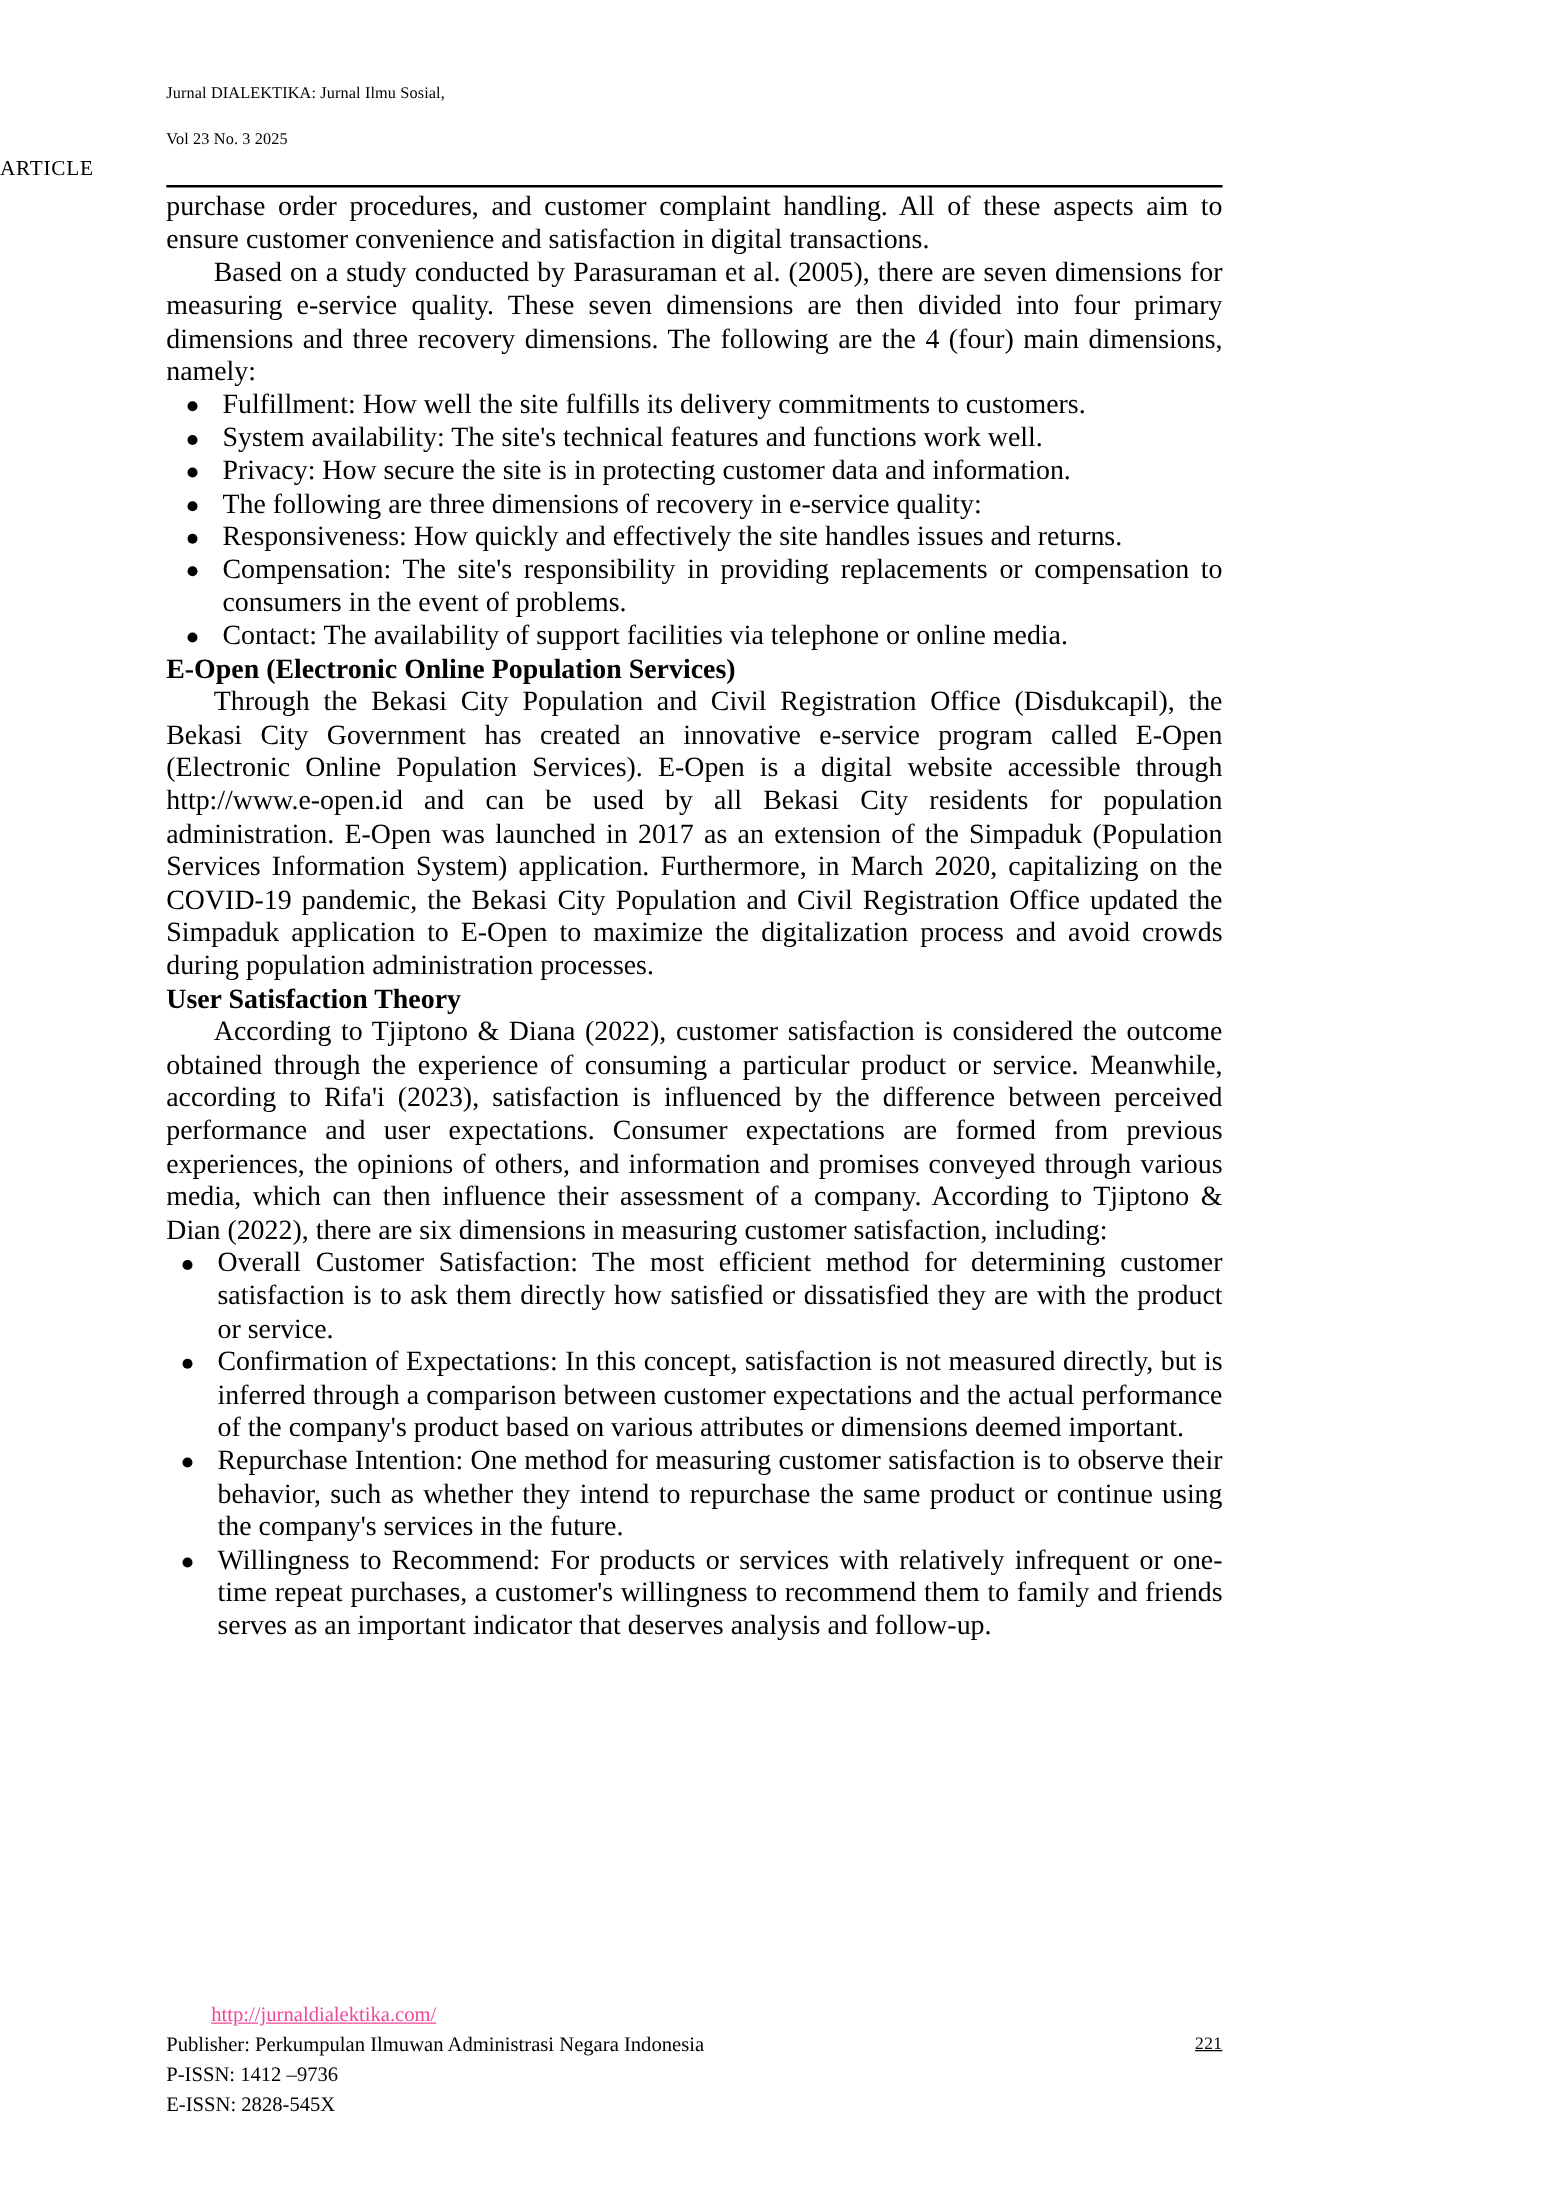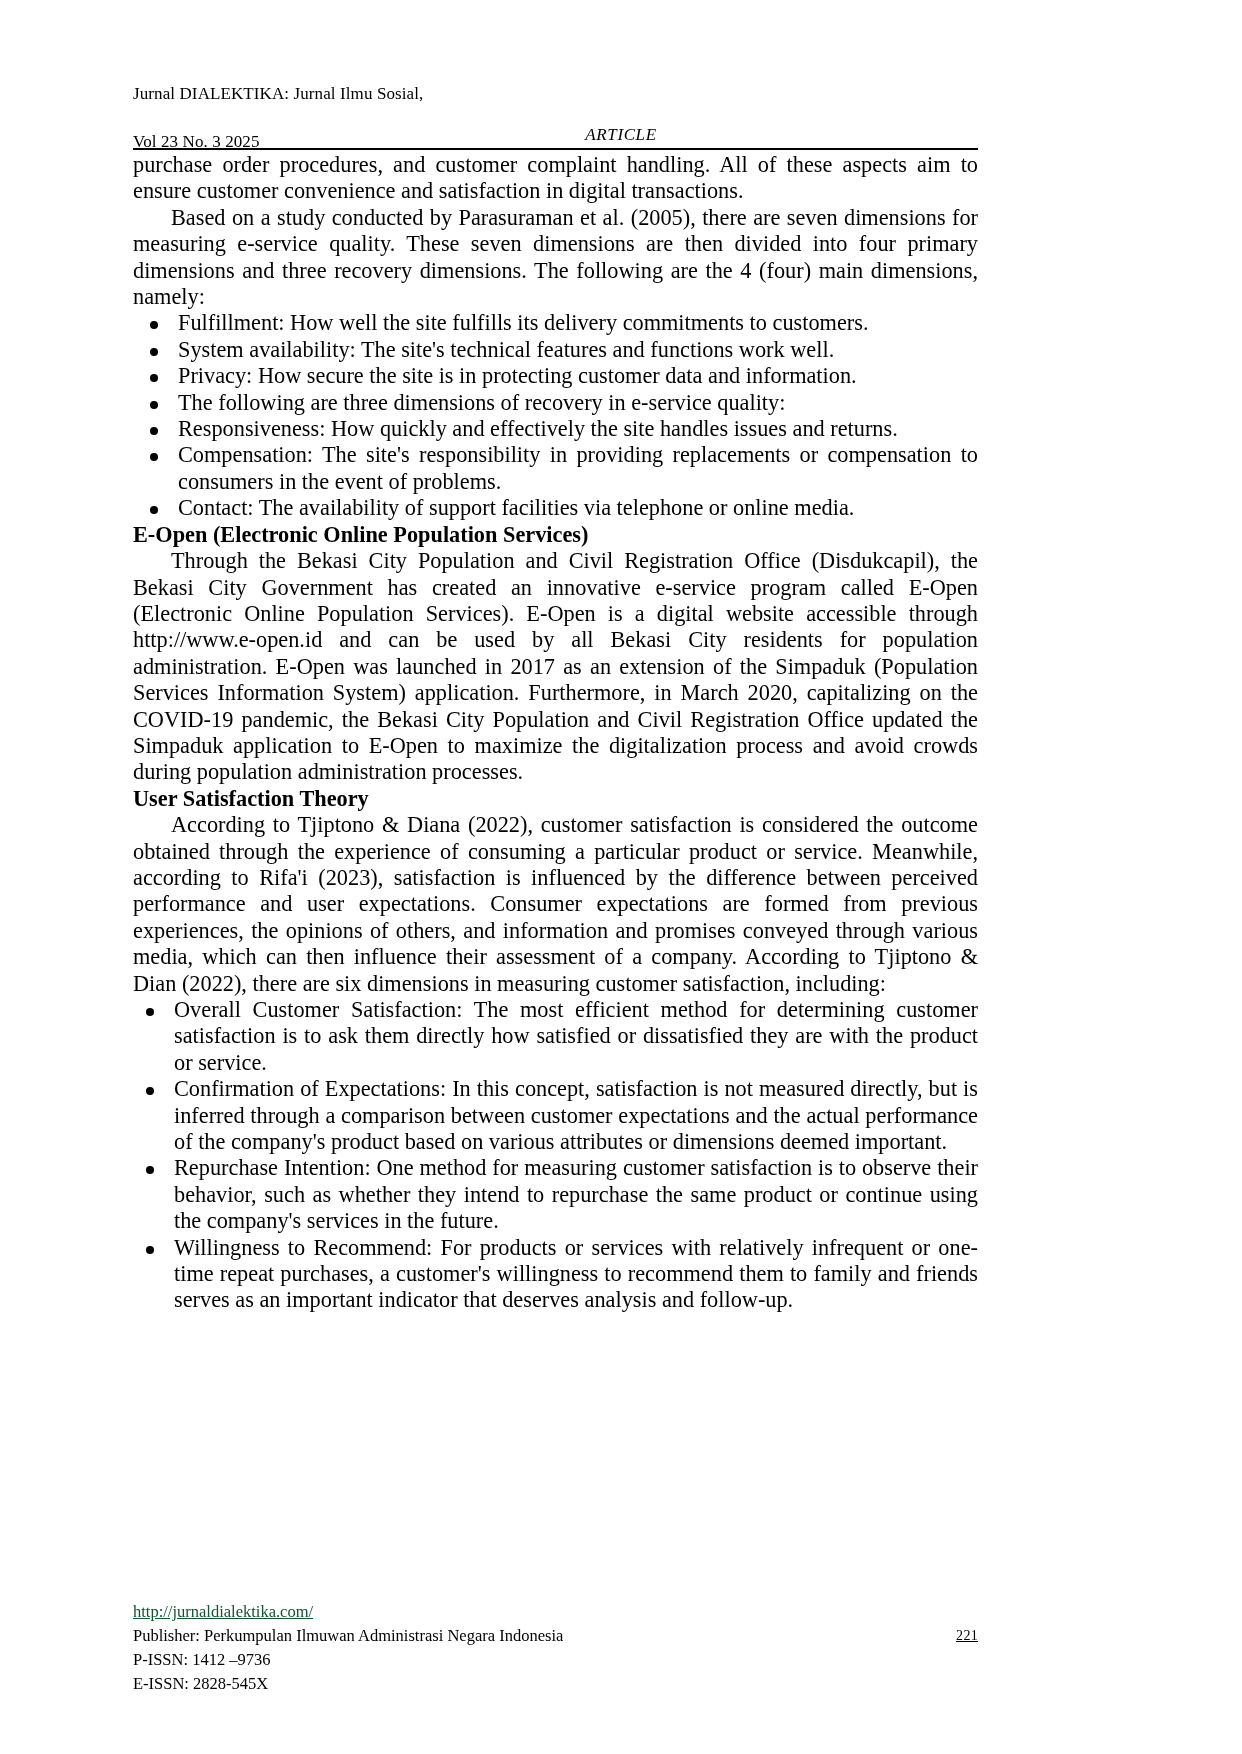--- a/index.html
+++ b/index.html
@@ -22,38 +22,37 @@
     top: 0;
     width: 1242px;
     height: 1754px;
     background: #ffffff;
   }
 
   
   .running-head {
     position: absolute;
     left: 133px;
-    top: 58px;
-    font-size: 17px;
+    top: 47px;
+    font-size: 13px;
     line-height: 1.42;
     letter-spacing: 0.1px;
     white-space: pre-line;
   }
   .running-head div { white-space: nowrap; }
 
   
   .article-label {
     position: absolute;
     left: 0;
     right: 0;
     top: 125px;
-    text-align: center;
+    text-align: left;
     font-size: 17px;
     letter-spacing: 0.6px;
-    font-style: italic;
   }
   .head-rule {
     position: absolute;
     left: 133px;
     top: 148px;
     width: 845px;
     height: 0;
     border-top: 2px solid #000;
   }
 
@@ -111,23 +110,24 @@
   
   .footer {
     position: absolute;
     left: 133px;
     top: 1600px;
     width: 845px;
     font-size: 16.5px;
     line-height: 1.45;
   }
   .footer .link {
-    color: #14532d;
+    color: #ec4899;
     text-decoration: underline;
     display: inline-block;
+    margin-left: 36px;
   }
   .footer .line { white-space: nowrap; }
   .page-number {
     position: absolute;
     right: 0;
     top: 26px;
     font-size: 14px;
     letter-spacing: 0.3px;
     text-decoration: underline;
   }

